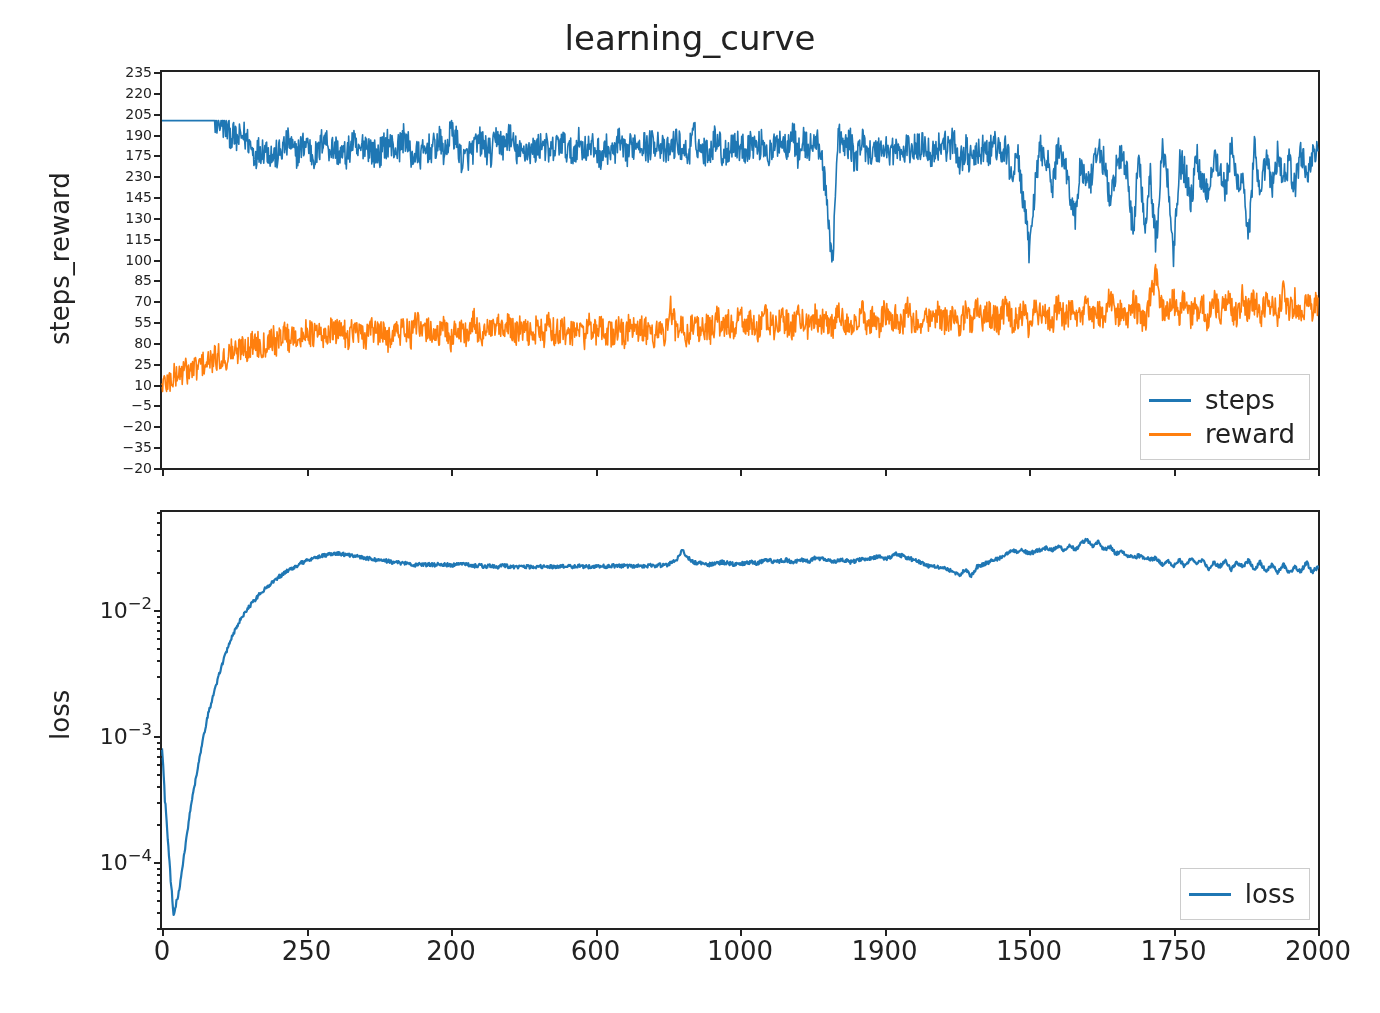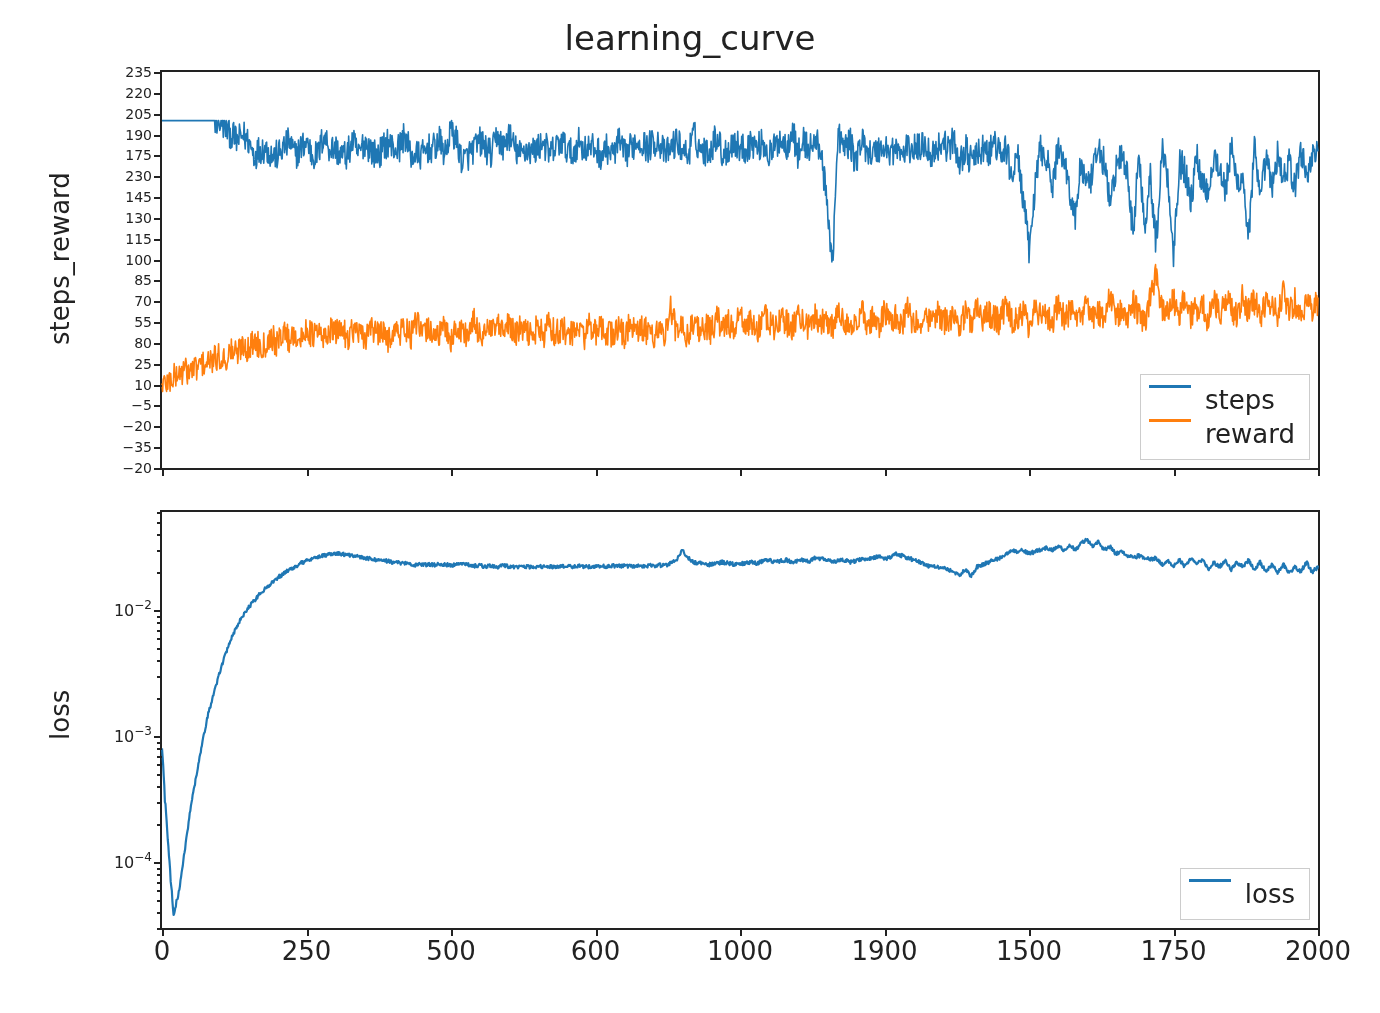--- a/index.html
+++ b/index.html
@@ -33,21 +33,21 @@
     transform: rotate(-90deg);
     transform-origin: left top;
     font-size: 26px;
     white-space: nowrap;
   }
   .tick-y {
     position: absolute;
     right: 100%;
     padding-right: 10px;
     transform: translateY(-50%);
-    font-size: 16px;
+    font-size: 22px;
     white-space: nowrap;
   }
   .tick-y-small {
     position: absolute;
     right: 100%;
     padding-right: 10px;
     transform: translateY(-50%);
     font-size: 14px;
     white-space: nowrap;
     line-height: 1;
@@ -78,21 +78,21 @@
     position: absolute;
     right: 8px;
     bottom: 8px;
     border: 1.5px solid #ccc;
     background: #fff;
     padding: 8px 14px 8px 8px;
     font-size: 26px;
   }
   .legend-row {
     display: flex;
-    align-items: flex-start;
+    align-items: center;
     gap: 14px;
     padding: 2px 0;
   }
   .legend-swatch {
     width: 42px;
     height: 0;
     border-top: 3px solid;
   }
   svg.plot {
     position: absolute;
@@ -224,21 +224,21 @@
       <div class="tickmark-y" style="top: 93.2794%; width: 5px;"></div>
       <div class="tickmark-y" style="top: 90.8807%; width: 5px;"></div>
       <div class="tickmark-y" style="top: 88.8527%; width: 5px;"></div>
       <div class="tickmark-y" style="top: 87.0959%; width: 5px;"></div>
       <div class="tickmark-y" style="top: 85.5463%; width: 5px;"></div>
       <div class="tickmark-x" style="left: 0%;"></div>
       <div class="tick-x" style="left: 0%;">0</div>
       <div class="tickmark-x" style="left: 12.5%;"></div>
       <div class="tick-x" style="left: 12.5%;">250</div>
       <div class="tickmark-x" style="left: 25%;"></div>
-      <div class="tick-x" style="left: 25%;">500</div>
+      <div class="tick-x" style="left: 25%;">200</div>
       <div class="tickmark-x" style="left: 37.5%;"></div>
       <div class="tick-x" style="left: 37.5%;">600</div>
       <div class="tickmark-x" style="left: 50%;"></div>
       <div class="tick-x" style="left: 50%;">1000</div>
       <div class="tickmark-x" style="left: 62.5%;"></div>
       <div class="tick-x" style="left: 62.5%;">1900</div>
       <div class="tickmark-x" style="left: 75%;"></div>
       <div class="tick-x" style="left: 75%;">1500</div>
       <div class="tickmark-x" style="left: 87.5%;"></div>
       <div class="tick-x" style="left: 87.5%;">1750</div>

